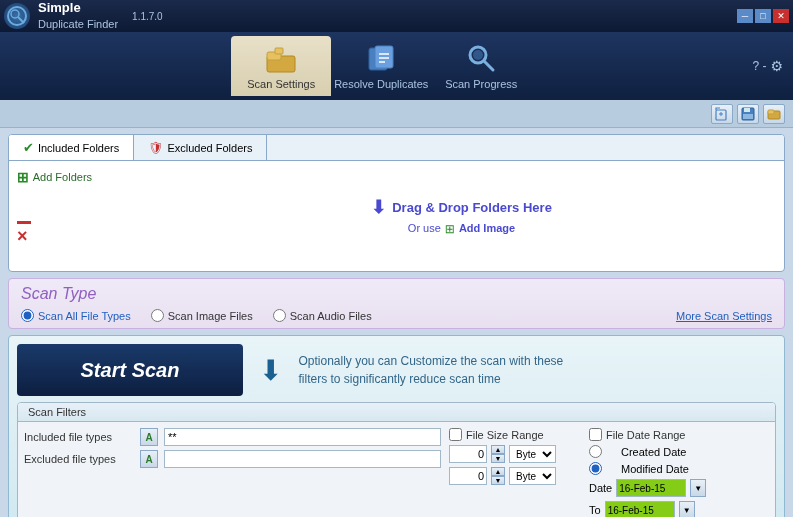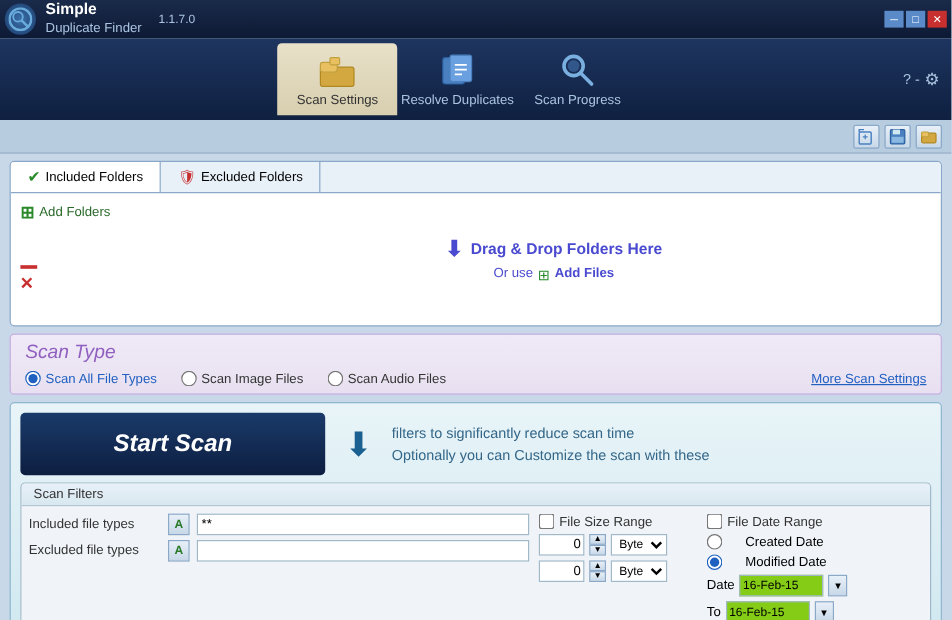--- a/index.html
+++ b/index.html
@@ -245,21 +245,21 @@
     .start-scan-top {
       display: flex;
       align-items: center;
       gap: 16px;
     }
     .start-scan-btn {
       background: linear-gradient(to bottom, #1a3a6a, #0d1e40);
       color: white;
       border: none;
       border-radius: 4px;
-      width: 254px;
+      width: 226px;
       height: 52px;
       font-size: 20px;
       font-style: italic;
       font-weight: bold;
       cursor: pointer;
       flex-shrink: 0;
     }
     .start-scan-desc {
       color: #336688;
       font-size: 12px;
@@ -531,21 +531,21 @@
         </div>
       </div>
       <div class="folders-right">
         <div style="display:flex;align-items:center;gap:6px;">
           <span style="color:#4a4ad0;font-size:18px;">⬇</span>
           <span style="color:#4a4ad0;font-weight:bold;font-size:13px;">Drag &amp; Drop Folders Here</span>
         </div>
         <div class="drag-drop-sub">
           <span>Or use</span>
           <span style="color:#2a8a2a;font-size:12px;">⊞</span>
-          <span style="color:#4a4ad0;font-weight:bold;">Add Files</span>
+          <span style="color:#4a4ad0;font-weight:bold;">Add Image</span>
         </div>
       </div>
     </div>
   </div>
 
   <div class="scan-type-panel">
     <div class="scan-type-title">Scan Type</div>
     <div class="scan-type-options">
       <label class="radio-option active">
         <input type="radio" name="scantype" checked="" style="">
@@ -561,22 +561,22 @@
       </label>
       <span class="more-scan-link">More Scan Settings</span>
     </div>
   </div>
 
   <div class="start-scan-panel">
     <div class="start-scan-top">
       <button class="start-scan-btn">Start Scan</button>
       <span style="font-size:28px;color:#1a6090;">⬇</span>
       <div class="start-scan-desc">
+        <div>Optionally you can Customize the scan with these</div>
         <div>filters to significantly reduce scan time</div>
-        <div>Optionally you can Customize the scan with these</div>
       </div>
     </div>
 
     <div class="scan-filters-tab">
       <div class="scan-filters-header">Scan Filters</div>
       <div class="scan-filters-body">
 
         <div class="filter-left">
           <div class="filter-row">
             <span class="filter-label">Included file types</span>

